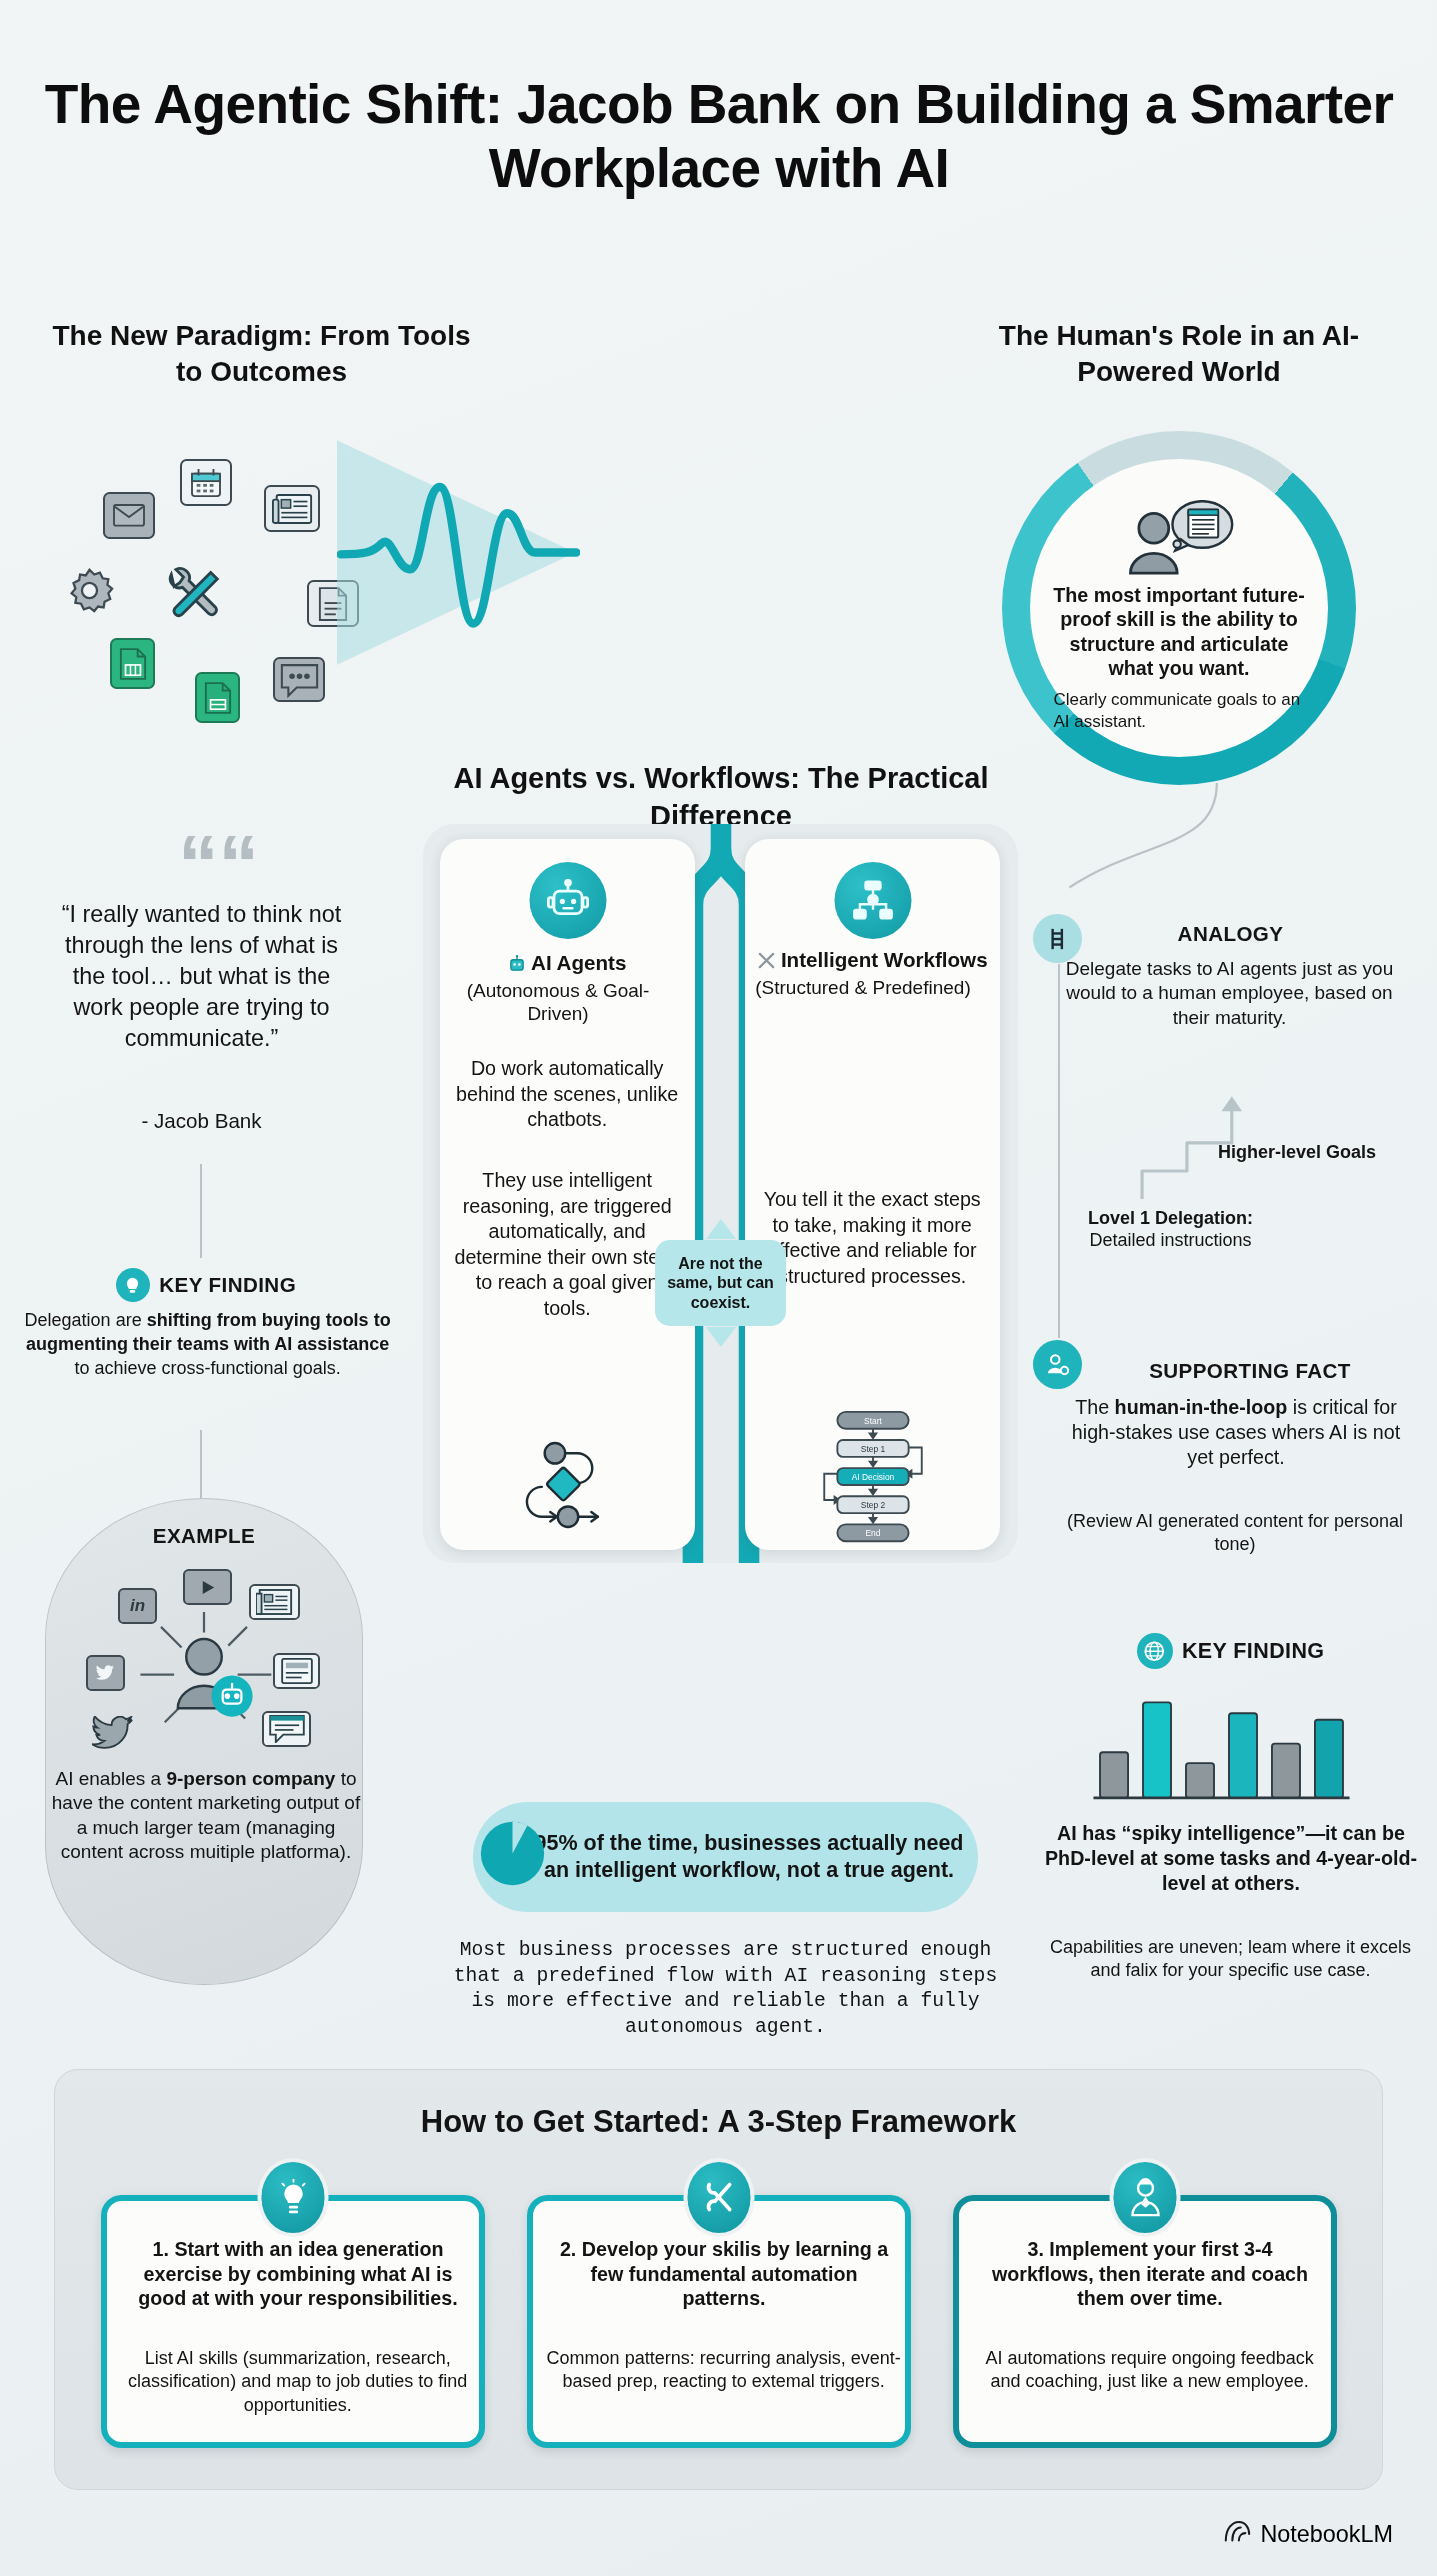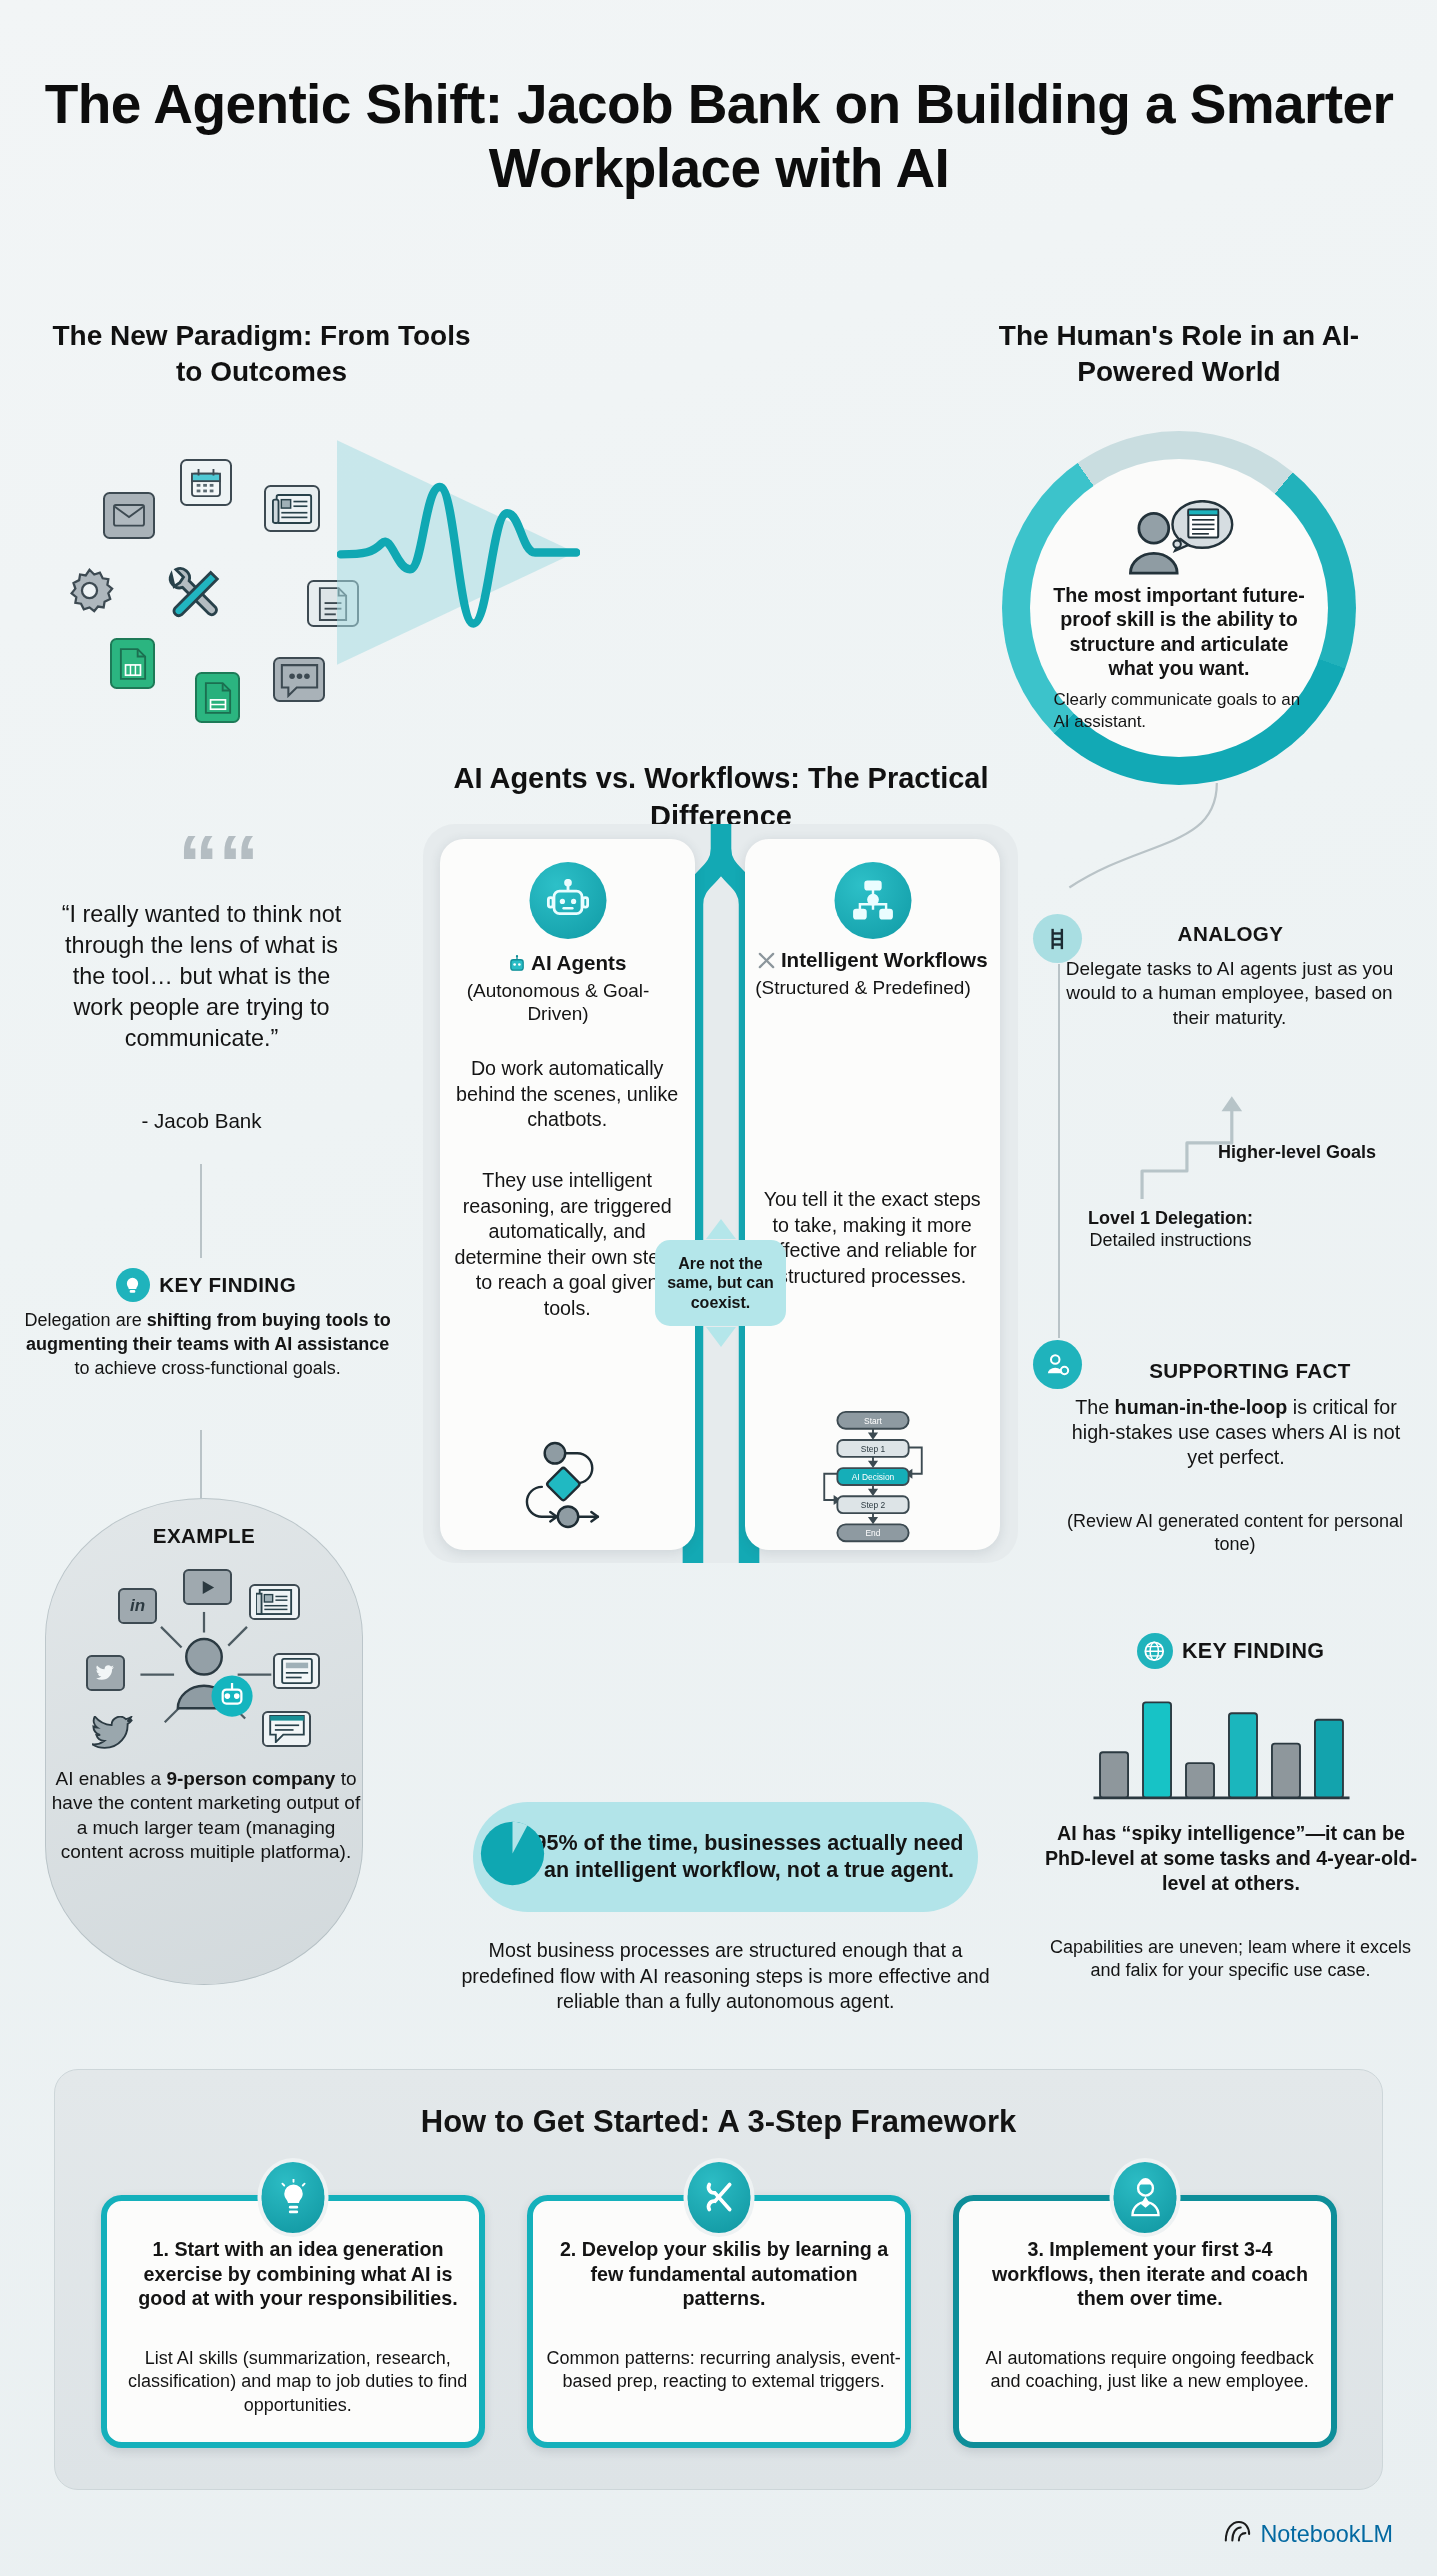--- a/index.html
+++ b/index.html
@@ -133,21 +133,21 @@
   #coexist .tip-up { top: -20.6px; border-bottom: 20.6px solid #b4e6ea; }
   #coexist .tip-dn { bottom: -20.6px; border-top: 20.6px solid #b4e6ea; }
 
   
   #pill95 {
     position: absolute; top: 1802px; left: 473px; width: 505px; height: 110px;
     background: #b2e4e9; border-radius: 56px; display: flex; align-items: center;
   }
   #pill95 .txt { font-weight: 700; font-size: 21.5px; line-height: 1.26; text-align: center; width: 440px; margin-left: 56px; }
   #pie95 { position: absolute; top: 1820px; left: 479px; width: 67px; height: 67px; }
-  #pill95-note { position: absolute; top: 1938px; left: 440px; width: 571px; text-align: center; font-size: 19.7px; line-height: 1.3; }
+  #pill95-note { position: absolute; top: 1938px; left: 440px; width: 571px; text-align: center; font-size: 19.7px; line-height: 1.3; font-family: Liberation Mono, monospace; }
 
   
   .badge-ico {
     position: absolute; width: 49px; height: 49px; border-radius: 50%;
     display:flex; align-items:center; justify-content:center;
   }
   #an-head { position: absolute; top: 922px; left: 1076px; width: 309px; text-align: center; font-weight: 700; font-size: 20.6px; letter-spacing: 0.4px; }
   #an-body { position: absolute; top: 957px; left: 1065px; width: 329px; text-align: center; font-size: 19px; line-height: 1.28; }
   #stairs { position: absolute; top: 1081px; left: 1114px; width: 187px; height: 122px; }
   #stair-hi { position: absolute; top: 1142px; left: 1208px; width: 178px; text-align: center; font-weight: 700; font-size: 18px; line-height: 1.2;}
@@ -183,21 +183,21 @@
   .fw-badge {
     position: absolute; top: -43px; left: 50%; transform: translateX(-50%);
     width: 71px; height: 79px; border-radius: 36px/39px;
     background: radial-gradient(circle at 38% 28%, #2cbcc4, #0f95a0);
     display:flex; align-items:center; justify-content:center; border: 4.7px solid #eef2f3;
   }
   .fw-h { position: absolute; top: 36px; left: 15px; width: 352px; text-align: center; font-weight: 700; font-size: 19.7px; line-height: 1.25;}
   .fw-p { position: absolute; top: 146px; left: 11.2px; width: 359px; text-align: center; font-size: 18px; line-height: 1.3;}
 
   
-  #footer { position: absolute; top: 2520px; right: 45px; display:flex; align-items:center; gap: 9.4px; font-size: 23.4px; color:#0369a1;}
+  #footer { position: absolute; top: 2520px; right: 45px; display:flex; align-items:center; gap: 9.4px; font-size: 23.4px; color:#000000;}
 </style>
 </head>
 <body>
 
 <div class="page">
 
   <div class="title">The Agentic Shift: Jacob Bank on Building a Smarter Workplace with AI</div>
 
   <div class="sec-head" id="head-paradigm">The New Paradigm: From Tools to Outcomes</div>
   <div class="sec-head" id="head-human">The Human's Role in an AI-Powered World</div>

